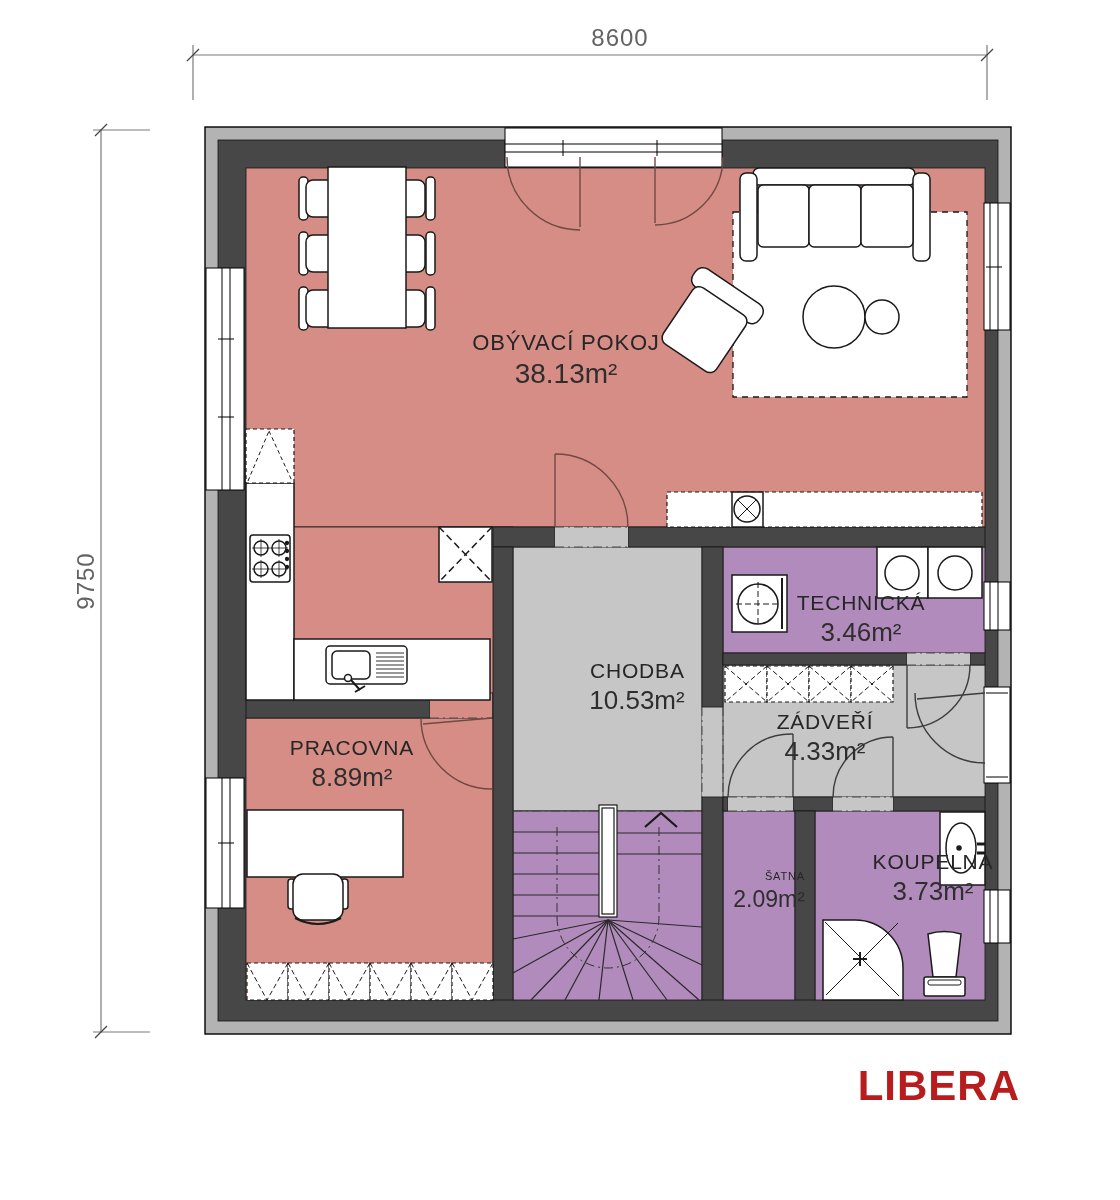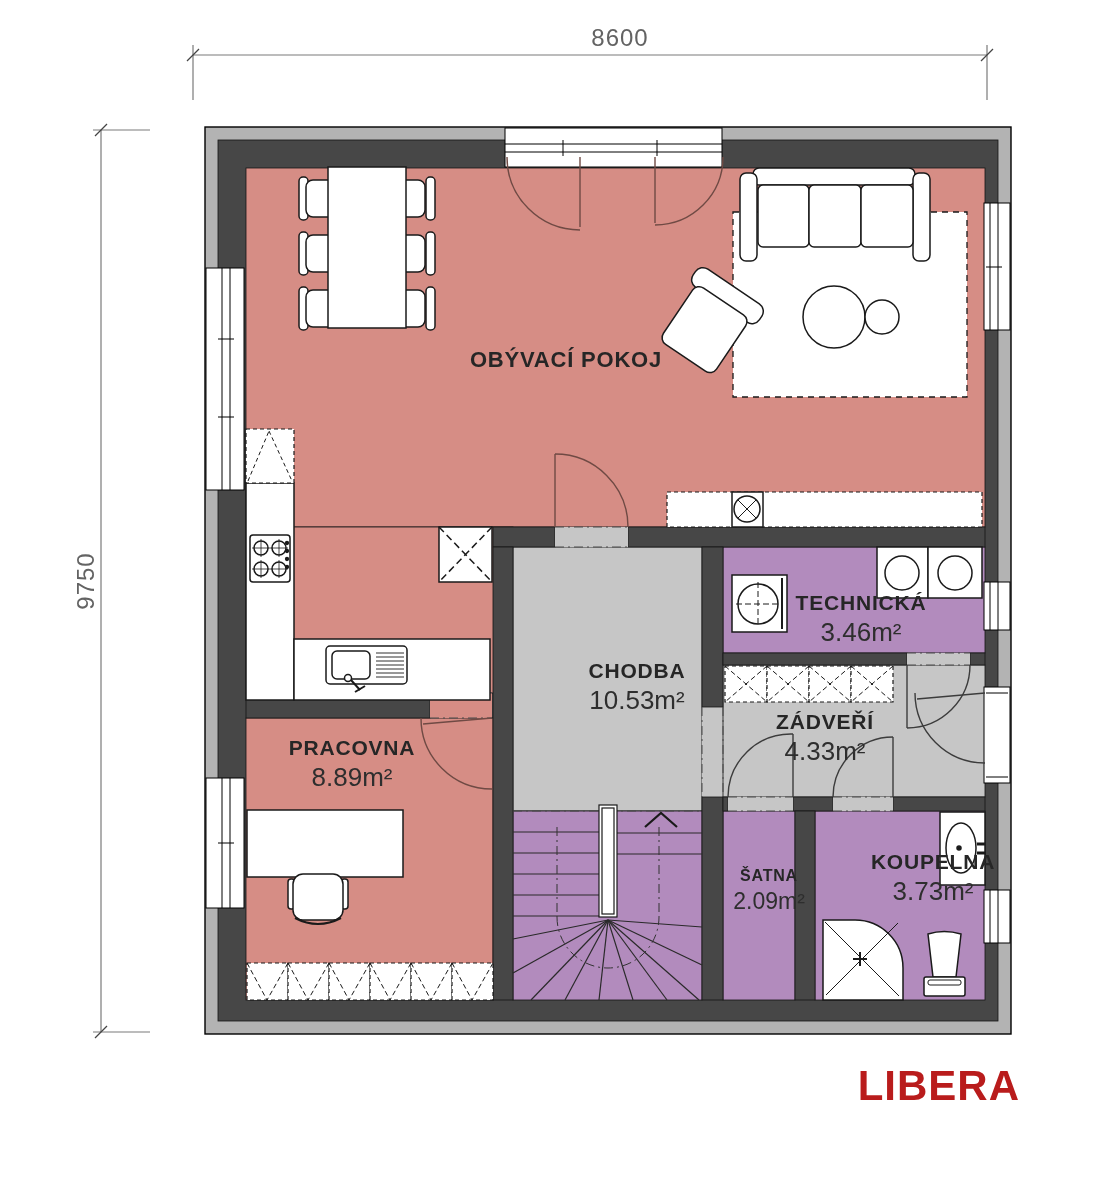--- a/index.html
+++ b/index.html
@@ -1,25 +1,25 @@
 <!DOCTYPE html>
 <html><head>
 <meta charset="utf-8">
 <style>
   html,body{margin:0;padding:0;background:#fff;}
   body{width:1120px;height:1200px;position:relative;overflow:hidden;
        font-family:"Liberation Sans", sans-serif;}
   svg{position:absolute;left:0;top:0;}
   .room-label{position:absolute;transform:translate(-50%,-50%);text-align:center;
               white-space:nowrap;color:#262626;line-height:1.15;}
-  .room-name{font-weight:bold;font-size:21px;letter-spacing:0.8px;}
+  .room-name{font-weight:normal;font-size:21px;letter-spacing:0.8px;text-align:right;}
   .room-area{font-size:26px;margin-top:3px;color:#2e2e2e;font-weight:400;}
   .room-label.big .room-name{font-size:22px;}
   .room-label.big .room-area{font-size:28px;}
-  .room-label.small .room-name{font-size:16px;}
+  .room-label.small .room-name{font-size:11px;}
   .room-label.small .room-area{font-size:23px;}
   .dim-label{position:absolute;transform:translate(-50%,-50%);color:#636363;
              font-size:24px;letter-spacing:1px;font-weight:400;}
   .dim-label.vertical{transform:translate(-50%,-50%) rotate(-90deg);}
   .title-block{position:absolute;right:100px;top:1064px;text-align:right;color:#b91c1c;}
   .title-project{font-size:42px;font-weight:bold;letter-spacing:1px;line-height:1.05;}
   .title-floor{font-size:38px;font-weight:bold;letter-spacing:1px;line-height:1.1;}
 </style>
 </head>
 <body>
@@ -389,20 +389,21 @@
       </g>
     </g>
   </g>
 </svg>
 
 <div class="dim-label" style="left:572px;top:38px;margin-left:48px;">8600</div>
 <div class="dim-label vertical" style="left:86px;top:581px;">9750</div>
 
 <div class="room-label big" style="left:566px;top:360px;">
   <div class="room-name">OBÝVACÍ POKOJ</div>
+  <div class="room-area">38.13m²</div>
 </div>
 <div class="room-label" style="left:589px;top:688px;margin-left:48px;">
   <div class="room-name">CHODBA</div>
   <div class="room-area">10.53m²</div>
 </div>
 <div class="room-label" style="left:861px;top:620px;">
   <div class="room-name">TECHNICKÁ</div>
   <div class="room-area">3.46m²</div>
 </div>
 <div class="room-label" style="left:825px;top:739px;">

